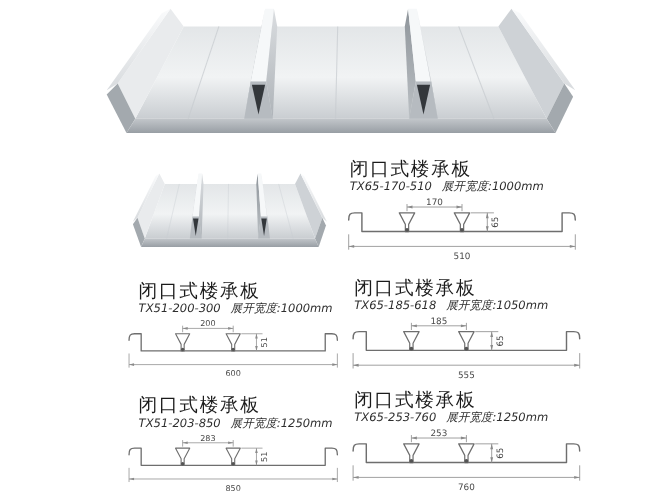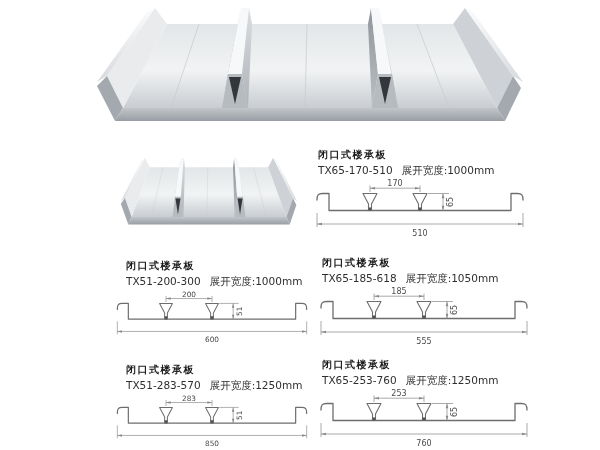--- a/index.html
+++ b/index.html
@@ -2,26 +2,27 @@
 <html><head>
 <meta charset="utf-8">
 <style>
   html,body{margin:0;padding:0;}
   body{
     width:600px;height:450px;background:#ffffff;position:relative;
     overflow:hidden;font-family:"DejaVu Sans","Liberation Sans",sans-serif;
   }
   .spec{position:absolute;}
   .spec h3{
-    margin:0;font-size:10px;line-height:15px;font-weight:bold;
+    margin:0;font-size:17px;line-height:15px;font-weight:normal;
     color:#1b1b1b;letter-spacing:1.5px;
   }
   .spec .sub{
     margin-top:2px;font-size:10.5px;line-height:12px;color:#2e2e2e;
     white-space:nowrap;
+    font-style:italic;
   }
   .spec .sub .model{margin-right:9px;}
   svg.profile{display:block;margin-top:4px;overflow:visible;}
   .right-col svg.profile{margin-left:-6px;}
   .left-col  svg.profile{margin-left:-14px;}
   
   .pf{fill:none;stroke:#6e6e6e;stroke-width:1.3;stroke-linejoin:round;stroke-linecap:round;}
   .rib{fill:#ffffff;stroke:#6e6e6e;stroke-width:1.1;stroke-linejoin:round;}
   .dot{fill:#555555;}
   .dim{fill:none;stroke:#949494;stroke-width:0.8;}
@@ -170,21 +171,21 @@
     <path class="dim" d="M5 33 V47 M211 33 V47 M5 44 H211"></path>
     <polygon class="arr" points="5,44 10,42.7 10,45.3"></polygon>
       <polygon class="arr" points="211,44 206,42.7 206,45.3"></polygon>
     <text class="dl" x="108" y="55.5" text-anchor="middle">555</text>
   </svg>
 </div>
 
 <div class="spec left-col" id="spec-3">
   <h3>闭口式楼承板</h3>
   <div class="sub">
-    <span class="model">TX51-283-570</span><span>展开宽度:1250mm</span>
+    <span class="model">TX51-203-850</span><span>展开宽度:1250mm</span>
   </div>
   <svg class="profile" width="200" height="57" viewBox="0 0 216 62">
     <path class="pf" d="M5 20 C5 14.8 6.2 13.5 10.5 13.5 L17 13.5 L17 30.5 L199 30.5 L199 13.5 L205.5 13.5 C209.8 13.5 211 14.8 211 20"></path>
     <path class="rib" d="M51 13.5 H65 L59.5 24 V30.5 H56.5 V24 Z"></path>
       <circle class="dot" cx="58" cy="29" r="1.7"></circle>
     <path class="rib" d="M101 13.5 H115 L109.5 24 V30.5 H106.5 V24 Z"></path>
       <circle class="dot" cx="108" cy="29" r="1.7"></circle>
     <path class="dim" d="M58 12 V5.5 M108 12 V5.5 M58 8.2 H108"></path>
     <polygon class="arr" points="58,8.2 63,6.9 63,9.5"></polygon>
       <polygon class="arr" points="108,8.2 103,6.9 103,9.5"></polygon>

